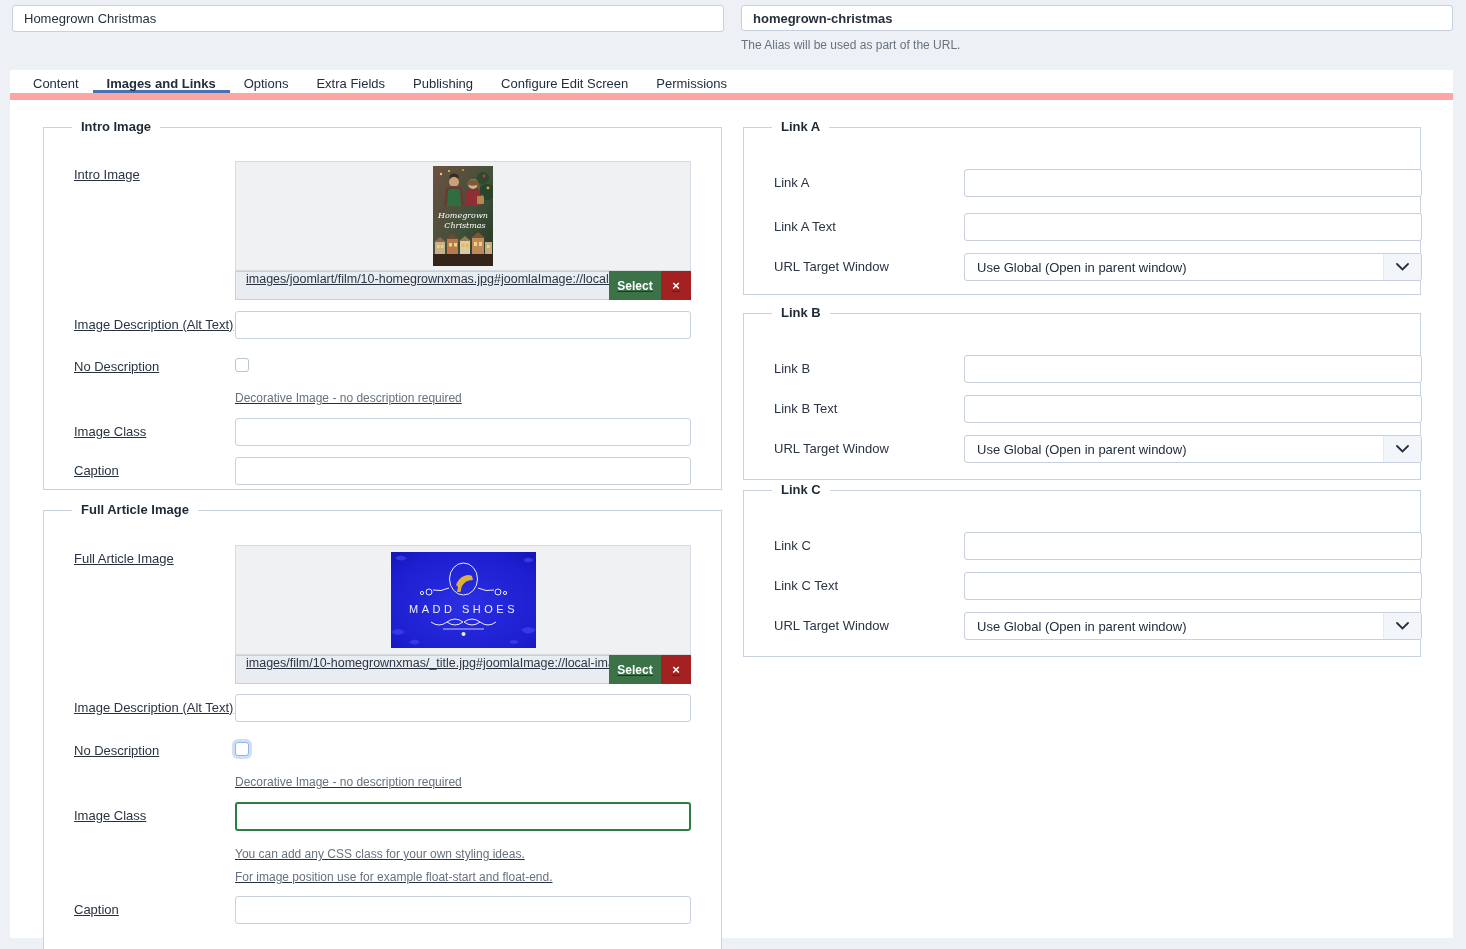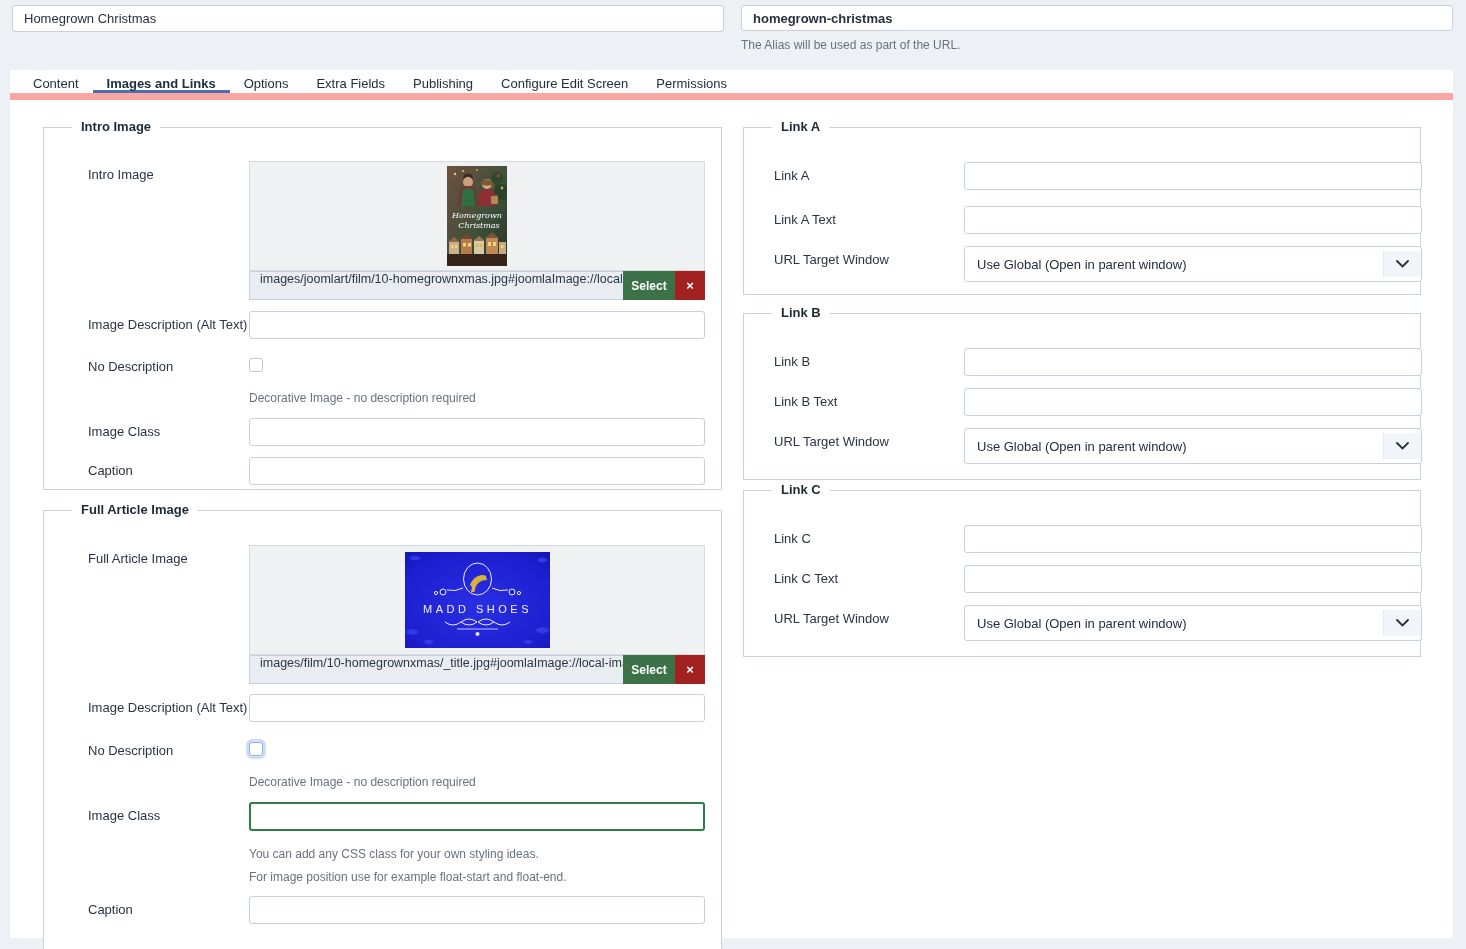--- a/index.html
+++ b/index.html
@@ -36,22 +36,22 @@
   .fs-legend {
     position:absolute; top:-9px; left:28px; background:#fff;
     padding:0 9px; font-weight:bold; color:#1e2936; font-size:13px;
   }
   .row { display:flex; align-items:flex-start; }
   .row .lbl { width:161px; padding-top:6px; flex:none; color:#2a3442; }
   .links .row .lbl { width:190px; }
   .field { width:456px; flex:none; }
   .links .field { width:458px; }
 
-  .fs-left  { left:33px;  width:679px; padding:0 0 0 44px; }
-  .fs-right { left:733px; width:678px; padding:0 0 0 30px; }
+  .fs-left  { left:33px;  width:679px; padding:0 0 0 30px;text-decoration:underline; }
+  .fs-right { left:733px; width:678px; padding:7px 0 0 30px; }
 
   
   .preview-box {
     width:456px; height:110px; background:#f0f1f2; border:1px solid #d6dbe2;
     display:flex; align-items:center; justify-content:center; overflow:hidden;
   }
   .path-row { display:flex; width:456px; }
   .path-input {
     flex:1; height:29px; background:#e9edf1; border:1px solid #c7d0dc; border-right:none;
     padding:0 10px; font-size:12.5px; color:#2c3644; font-family:"Liberation Sans", sans-serif;
@@ -76,21 +76,21 @@
   .checkbox {
     width:14px; height:14px; border:1px solid #b9c4d4; border-radius:3px; background:#fff;
     display:inline-block; margin-top:5px;
   }
   .checkbox.focused { border-color:#8fb4e8; box-shadow:0 0 0 3px rgba(120,160,230,.35); }
   .mini-help { color:#68727e; font-size:12px; margin-top:16px; }
   .mini-help + .mini-help { margin-top:9px; }
 
   
   .select {
-    width:100%; height:36px; border:1px solid #c7d0dc; border-radius:3px; background:#fff;
+    width:100%; height:28px; border:1px solid #c7d0dc; border-radius:3px; background:#fff;
     display:flex; align-items:center; justify-content:space-between; cursor:pointer;
   }
   .select .sel-text { padding-left:12px; color:#222e3d; }
   .chev-zone {
     width:38px; height:26px; background:#f2f5fa; border-left:1px solid #e6ebf2;
     display:flex; align-items:center; justify-content:center; border-radius:0 2px 2px 0; flex:none;
   }
 </style>
 </head>
 <body>

